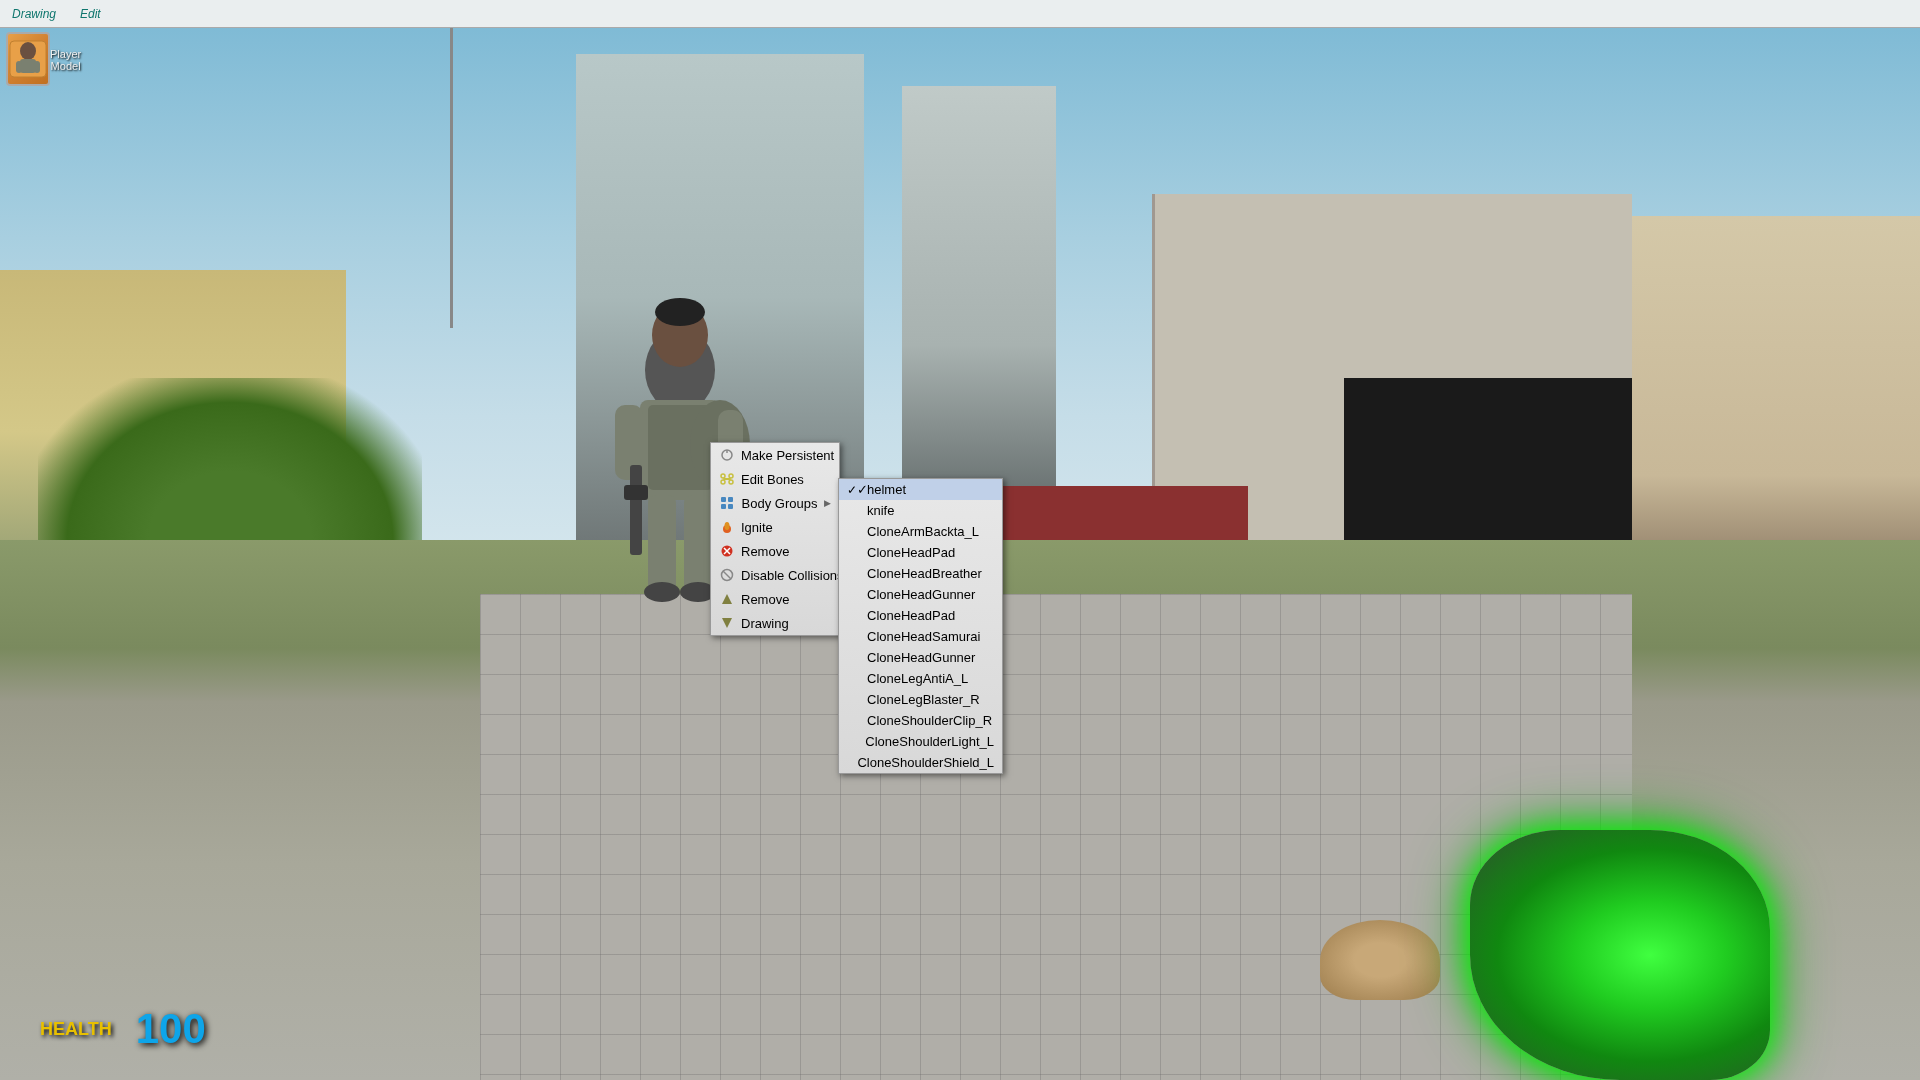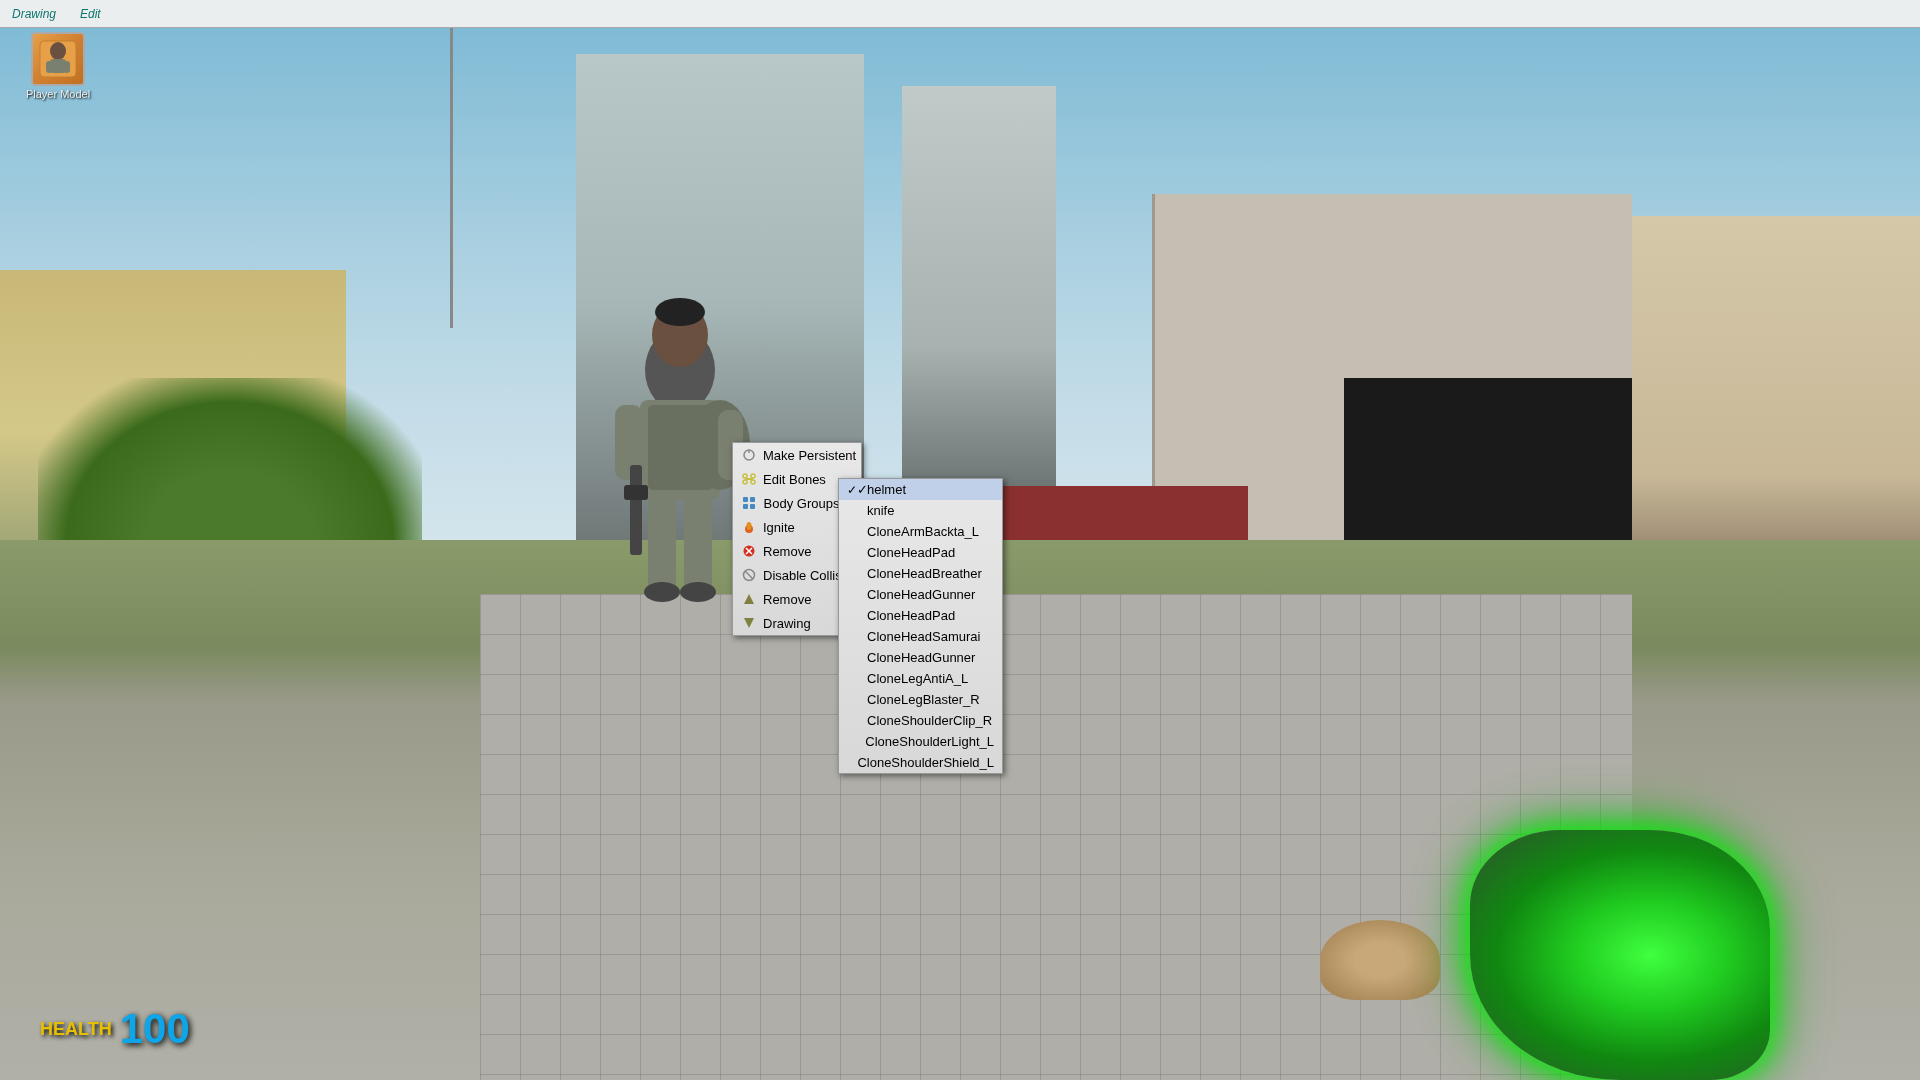--- a/index.html
+++ b/index.html
@@ -130,24 +130,24 @@
       display: flex;
       align-items: center;
       padding: 0 8px;
       gap: 16px;
       z-index: 100;
     }
 
     
     #player-model-panel {
       position: absolute;
-      top: 32px; left: 23px;
+      top: 32px; left: 6px;
       width: 70px;
       display: flex;
-      flex-direction: column;
+      flex-direction: row;
       align-items: center;
       z-index: 100;
     }
 
     #player-model-icon {
       width: 54px; height: 54px;
       background: linear-gradient(135deg, #e8a048 0%, #d08030 50%, #c07020 100%);
       border: 2px solid #aaa;
       border-radius: 4px;
       display: flex;
@@ -164,21 +164,21 @@
       margin-top: 2px;
       text-shadow: 1px 1px 2px #000;
     }
 
     
     #hud-health {
       position: absolute;
       bottom: 30px; left: 40px;
       display: flex;
       align-items: center;
-      gap: 8px;
+      gap: 24px;
       z-index: 100;
     }
 
     #health-label {
       color: #e8c000;
       font-size: 18px;
       font-weight: bold;
       font-family: Arial, sans-serif;
       text-shadow: 2px 2px 4px #000;
     }
@@ -188,21 +188,21 @@
       font-size: 42px;
       font-weight: bold;
       font-family: Arial, sans-serif;
       text-shadow: 2px 2px 6px #000;
       line-height: 1;
     }
 
     
     #context-menu {
       position: absolute;
-      top: 442px; left: 732px;
+      top: 442px; left: 710px;
       width: 130px;
       background: linear-gradient(180deg, #e8e8e8 0%, #d8d8d8 100%);
       border: 1px solid #999;
       box-shadow: 2px 2px 6px rgba(0,0,0,0.5);
       z-index: 200;
       font-size: 13px;
     }
 
     .ctx-item {
       display: flex;

